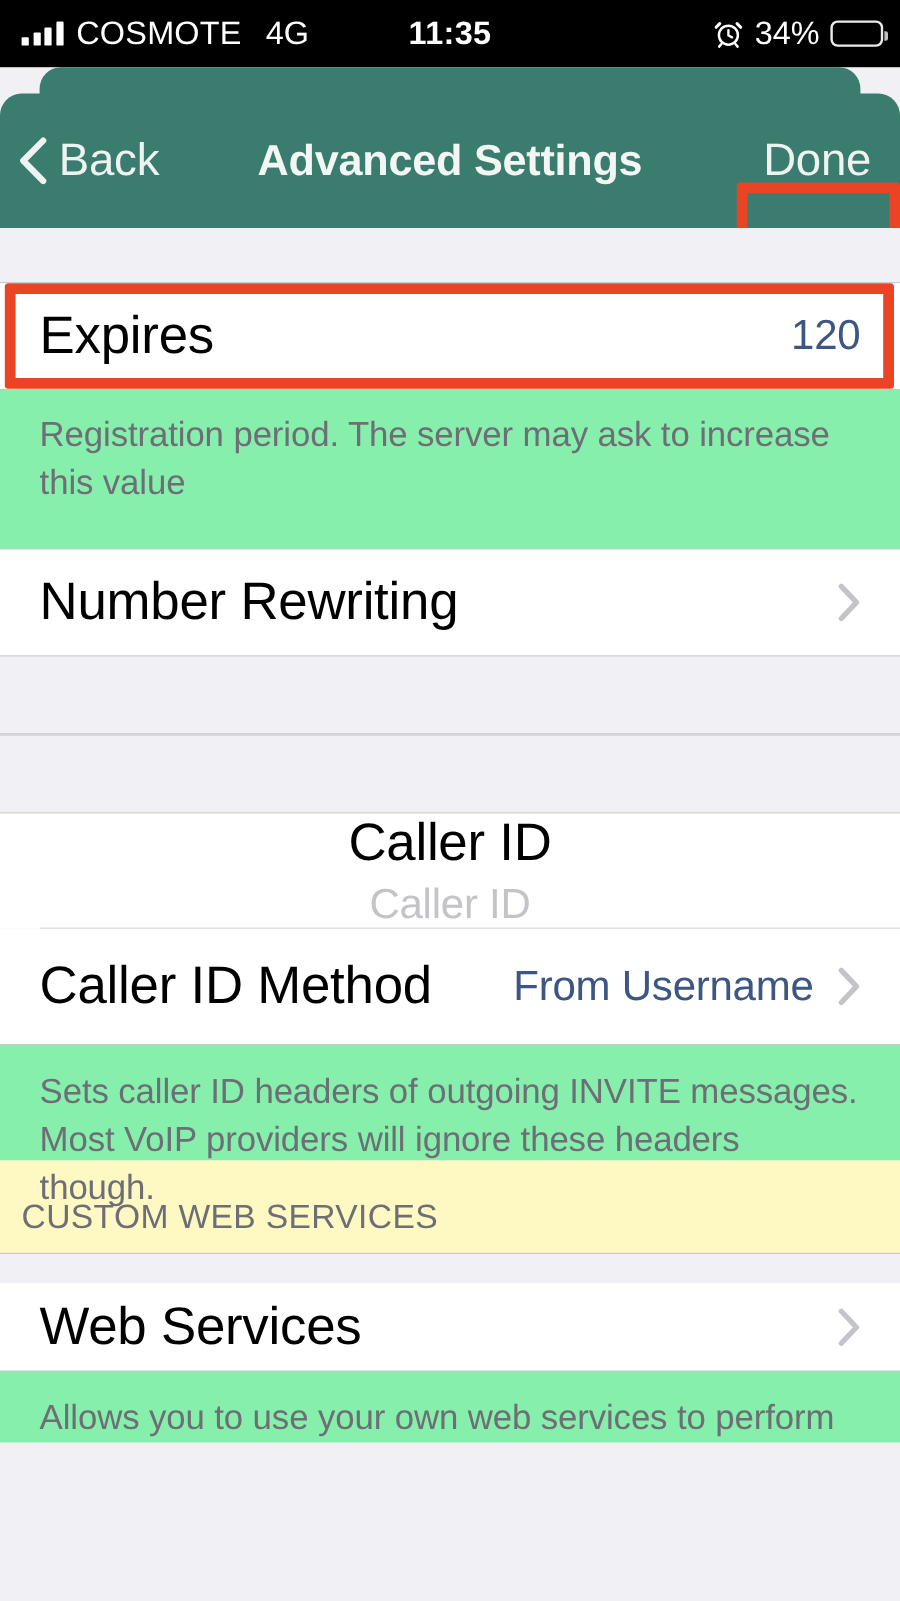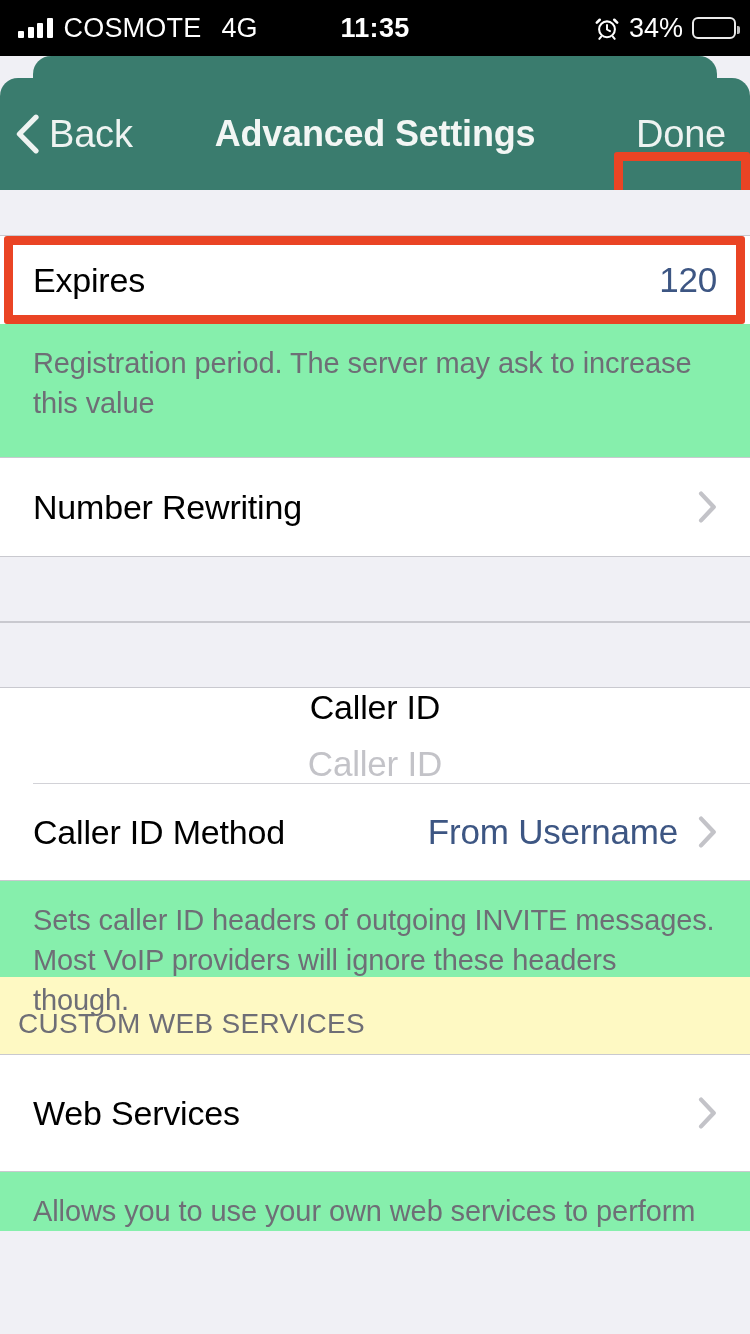--- a/index.html
+++ b/index.html
@@ -57,21 +57,21 @@
 
   
   .body{ position:absolute; top:190px; left:0; width:750px; height:1144px;
          background:#f0f0f5; }
 
   .gap{ background:#f0f0f5; width:100%; }
   .gap.bordered{ border-top:1px solid #c9c9cf; border-bottom:1px solid #c9c9cf; }
 
   .cell{ background:#fff; width:100%; display:flex; align-items:center;
          padding:0 33px; position:relative; }
-  .cell .title{ font-size:34px; color:#000; letter-spacing:-.2px;text-align:center; }
+  .cell .title{ font-size:44px; color:#000; letter-spacing:-.2px;text-align:center; }
   .cell .spacer{ flex:1; }
   .cell .value{ font-size:35px; letter-spacing:-.2px; }
   .value.blue{ color:#3d5683; }
   .value.muted{ color:#c3c3c8; }
   .sep{ position:absolute; left:33px; right:0; bottom:0; height:1px; background:#d2d2d7; }
   .chev{ width:19px; height:32px; margin-left:20px; flex:none; }
 
   .footer{ background:#86efac; padding:19px 33px 0 33px; }
   .footer p{ font-size:29px; line-height:40px; color:#6e6e76; letter-spacing:-.1px; }
   .grouphdr{ background:#fef9c3; padding:0 18px; }
@@ -136,21 +136,21 @@
     <div class="cell" style="height:88px;">
       <span class="title">Expires</span>
       <span class="spacer"></span>
       <span class="value blue">120</span>
     </div>
 
     <div class="footer" style="height:134px;border-bottom:1px solid #c9c9cf;">
       <p>Registration period. The server may ask to increase this value</p>
     </div>
 
-    <div class="cell" style="height:98px;">
+    <div class="cell" style="height:88px;">
       <span class="title">Number Rewriting</span>
       <span class="spacer"></span>
       <svg class="chev" viewBox="0 0 10 17">
         <path d="M1.6 1.4 L8.3 8.5 L1.6 15.6" fill="none" stroke="#c3c3c8" stroke-width="2.3" stroke-linecap="round" stroke-linejoin="round"></path>
       </svg>
     </div>
 
     <div class="gap bordered" style="height:66px;"></div>
 
 
@@ -173,21 +173,21 @@
     </div>
 
     <div class="footer" style="height:97px;border-top:1px solid #c9c9cf;">
       <p>Sets caller ID headers of outgoing INVITE messages. Most VoIP providers will ignore these headers though.</p>
     </div>
 
     <div class="grouphdr" style="height:78px;display:flex;align-items:flex-end;padding-bottom:14px;border-bottom:1px solid #c9c9cf;">
       <span>CUSTOM WEB SERVICES</span>
     </div>
 
-    <div class="cell" style="height:116px;">
+    <div class="cell" style="height:73px;margin-top:24px;">
       <span class="title">Web Services</span>
       <span class="spacer"></span>
       <svg class="chev" viewBox="0 0 10 17">
         <path d="M1.6 1.4 L8.3 8.5 L1.6 15.6" fill="none" stroke="#c3c3c8" stroke-width="2.3" stroke-linecap="round" stroke-linejoin="round"></path>
       </svg>
     </div>
 
     <div class="footer" style="height:60px;border-top:1px solid #c9c9cf;">
       <p>Allows you to use your own web services to perform</p>
     </div>

